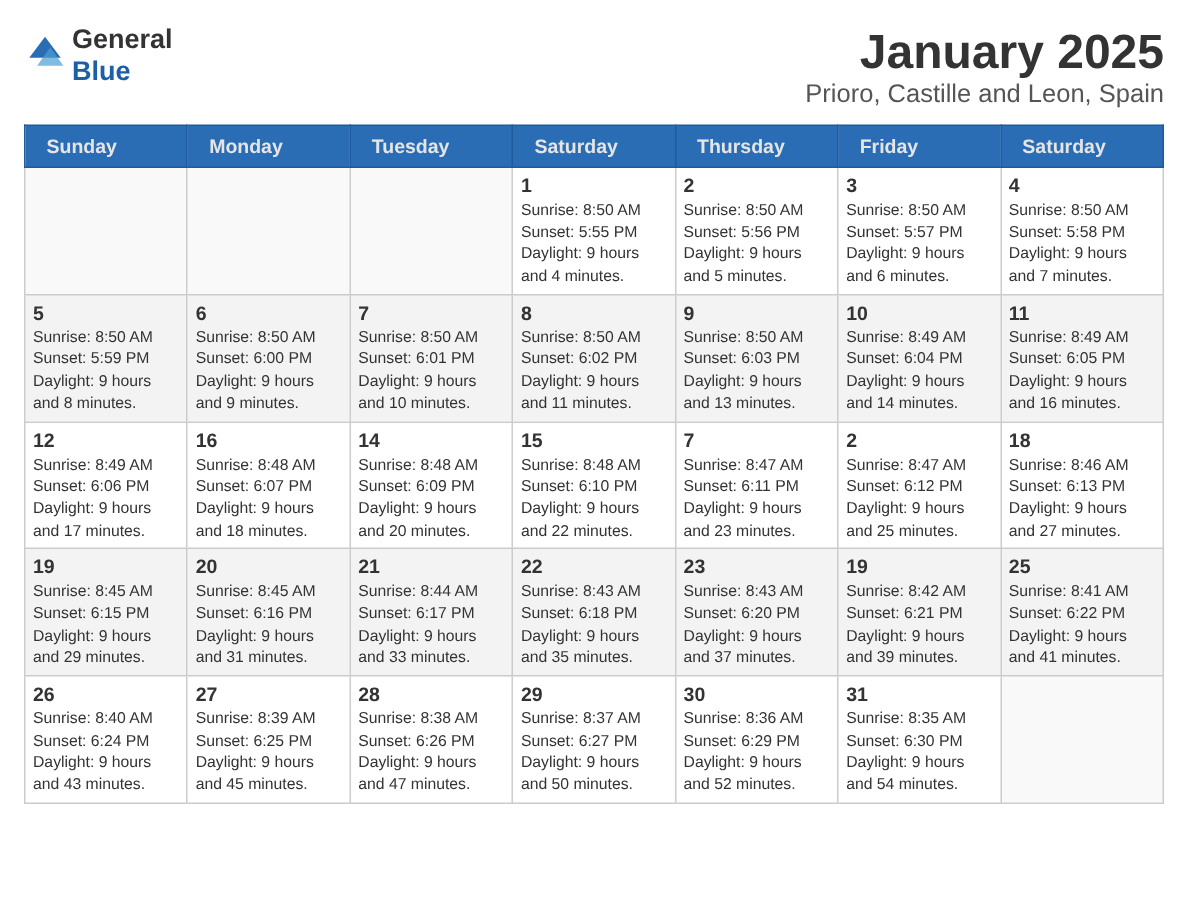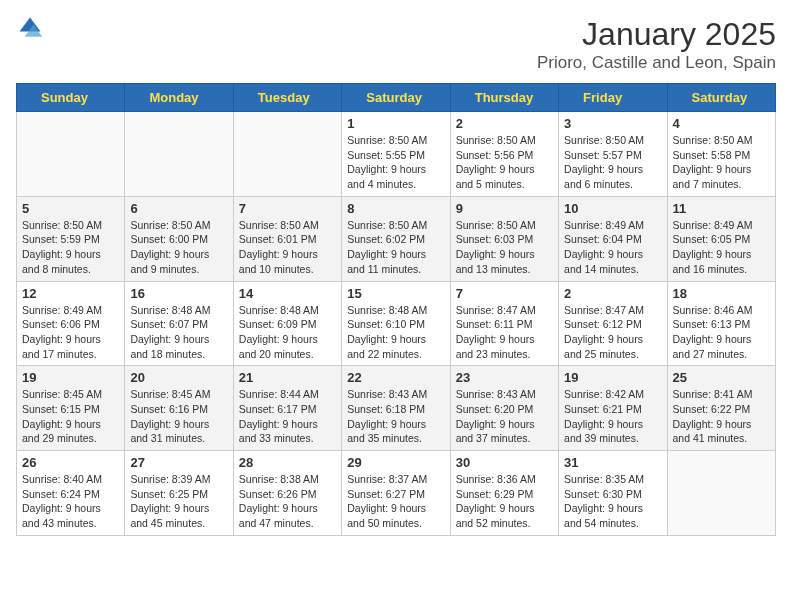--- a/index.html
+++ b/index.html
@@ -22,32 +22,32 @@
       gap: 4px;
     }
     .logo-text-general { font-size: 18px; font-weight: bold; color: #333; }
     .logo-text-blue { font-size: 18px; font-weight: bold; color: #1a5fa8; }
     .logo-icon {
       width: 28px; height: 28px;
       position: relative;
       top: -2px;
     }
     .title-block { text-align: right; }
-    .title-block h1 { font-size: 32px; color: #333; font-weight: normal; }
+    .title-block h1 { font-size: 32px; color: #333; font-weight: bold; }
     .title-block h2 { font-size: 17px; color: #555; font-weight: normal; }
     .calendar {
       width: 100%;
       border-collapse: collapse;
       border: 1px solid #ccc;
     }
     .calendar th {
       background: #2a6db5;
-      color: #fde047;
+      color: #e5e5e5;
       text-align: left;
-      padding: 6px 24px;
+      padding: 6px 14px;
       font-size: 13px;
       border: 1px solid #1f5a9a;
       margin-top: 36px;
     }
     .calendar td {
       vertical-align: top;
       border: 1px solid #ccc;
       padding: 4px 5px;
       width: calc(100% / 7);
       min-height: 80px;
@@ -63,20 +63,24 @@
   </style>
 </head>
 <body>
 
 <div class="header">
   <div class="logo">
     <svg class="logo-icon" viewBox="0 0 32 32" width="32" height="32">
       <polygon points="16,4 28,20 4,20" fill="#2a6db5"></polygon>
       <polygon points="20,12 30,26 10,26" fill="#4a9fd4" opacity="0.7"></polygon>
     </svg>
+    <div>
+      <span class="logo-text-general">General</span><br>
+      <span class="logo-text-blue">Blue</span>
+    </div>
   </div>
   <div class="title-block">
     <h1>January 2025</h1>
     <h2>Prioro, Castille and Leon, Spain</h2>
   </div>
 </div>
 
 <table class="calendar">
   <thead>
     <tr>

